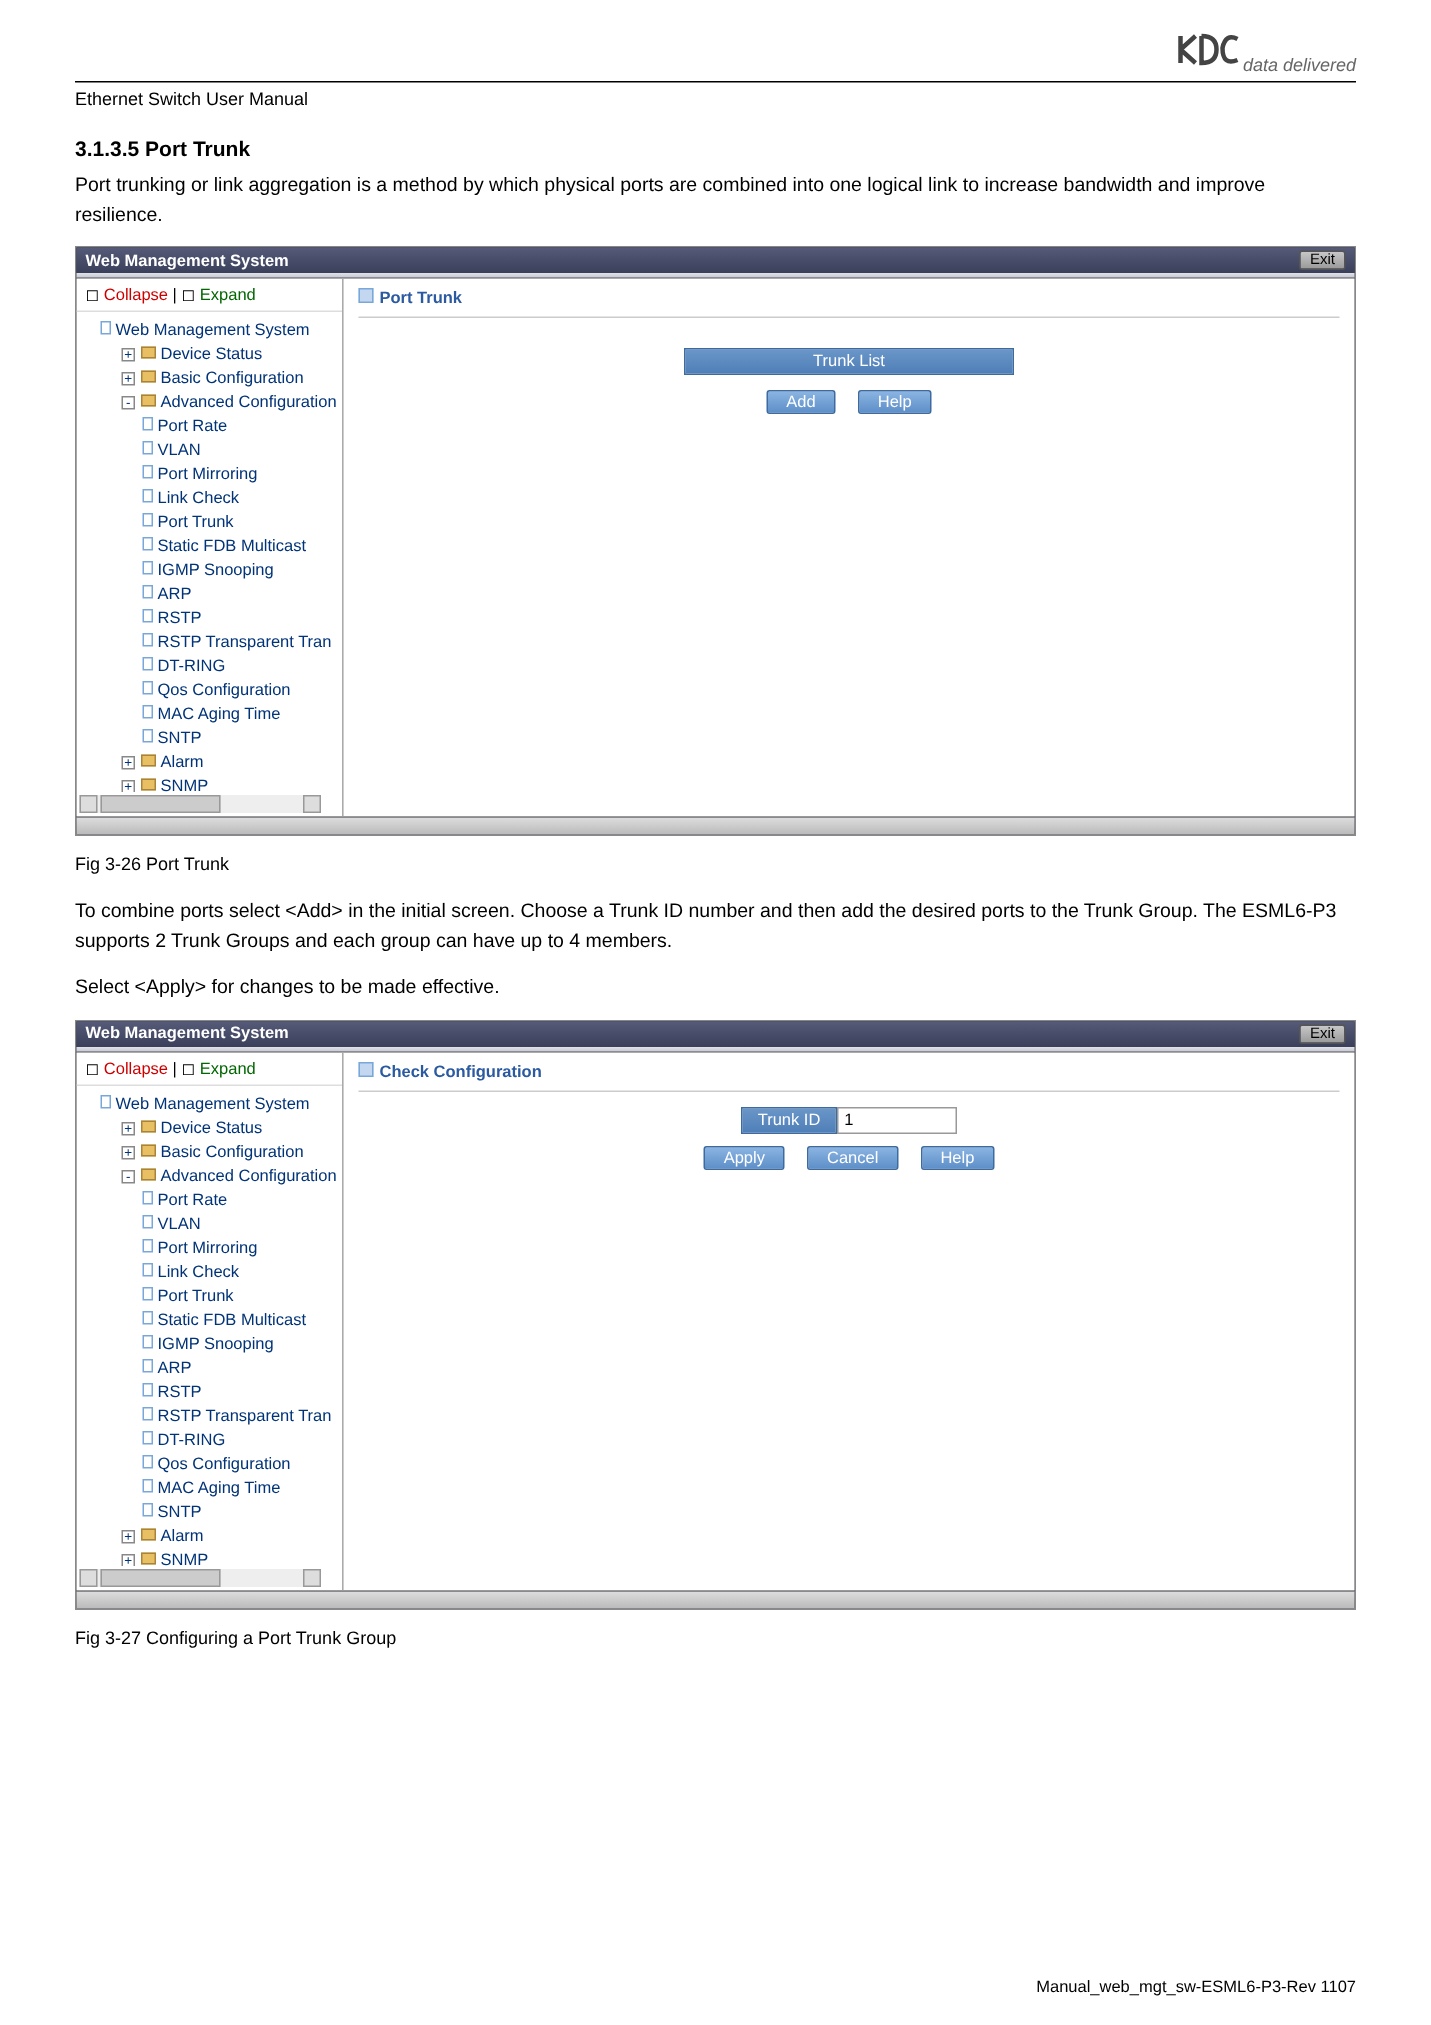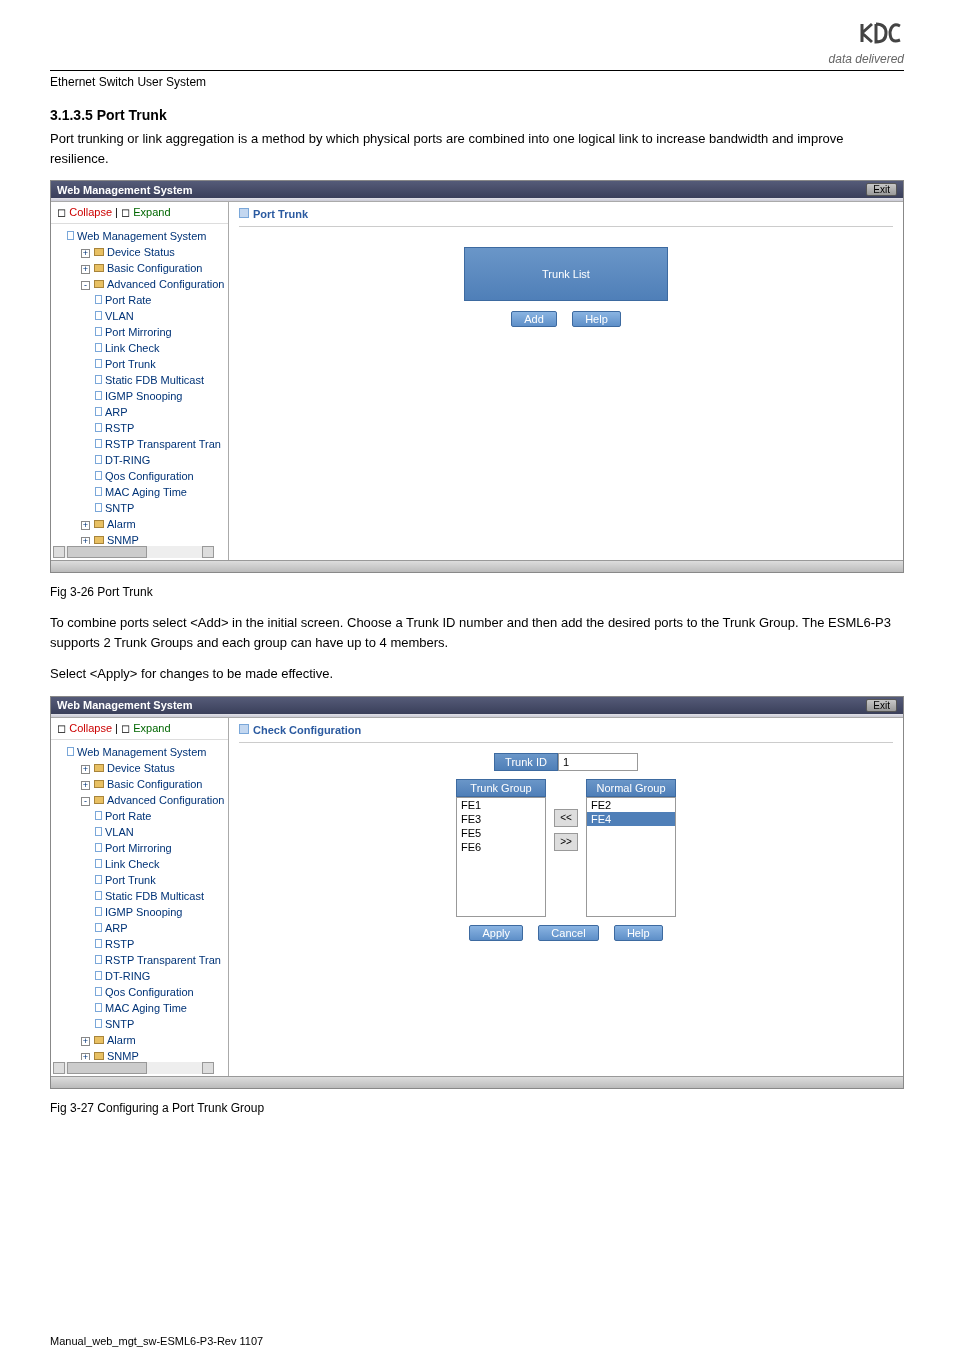--- a/index.html
+++ b/index.html
@@ -6,21 +6,21 @@
   body {
     font-family: Verdana, Arial, sans-serif;
     font-size: 12px;
     color: #000;
     background: #fff;
     width: 954px;
     margin: 0 auto;
     padding: 20px 50px 40px 50px;
   }
   .logo-row { display: flex; justify-content: flex-end; margin-bottom: 4px; }
-  .logo { display: flex; flex-direction: column; align-items: flex-end; }
+  .logo { display: flex; flex-direction: row; align-items: flex-end; }
   .logo-mark { display: flex; align-items: center; gap: 4px; }
   .logo-text { font-style: italic; color: #666; font-size: 12px; margin-top: 2px; }
   .hr-line { border-top: 1px solid #000; margin-bottom: 4px; }
   .doc-header { font-size: 12px; margin-bottom: 18px; }
   .section-title { font-size: 14px; font-weight: bold; margin-bottom: 6px; }
   .para { font-size: 13px; line-height: 1.5; margin-bottom: 12px; }
   .caption { font-size: 12px; margin: 12px 0 14px 0; }
 
   .app-shell {
     border: 1px solid #888;
@@ -64,21 +64,21 @@
   .scroll-fake .thumb { position:absolute; left:14px; width:80px; height:12px; background:#ccc; border:1px solid #999; }
 
   .content { flex:1; background:#fff; position:relative; }
   .content-title { color:#2b5aa0; font-weight:bold; font-size:11px; padding:6px 10px; }
   .content-title .ticon { display:inline-block; width:10px; height:10px; background:#c3d7f0; border:1px solid #7aa7d9; margin-right:4px; }
   .content-hr { border-top:1px solid #ccc; margin:0 10px 10px 10px; }
 
   .panel-center { display:flex; flex-direction:column; align-items:center; gap:10px; margin-top:20px; }
   .trunk-list-head {
     background: linear-gradient(#6a96c8,#4f7fb8); color:#fff; font-size:11px;
-    width: 204px; text-align:center; padding:20px 0; border:1px solid #3d6aa0;
+    width: 220px; text-align:center; padding:2px 0; border:1px solid #3d6aa0;
   }
   .btn {
     display:inline-block; background: linear-gradient(#8ab4e2,#5e8fc8);
     color:#fff; border:1px solid #3d6aa0; font-size:11px;
     padding:1px 12px; cursor:pointer; border-radius:2px; margin:0 6px;
   }
 
   .trunk-form { display:flex; flex-direction:column; align-items:center; gap:8px; margin-top:10px; }
   .trunk-id-row { display:flex; align-items:center; gap:0; }
   .trunk-id-label { background: linear-gradient(#6a96c8,#4f7fb8); color:#fff; font-size:11px; padding:2px 10px; border:1px solid #3d6aa0; }
@@ -87,40 +87,40 @@
   .group-col { display:flex; flex-direction:column; align-items:stretch; }
   .group-head { background: linear-gradient(#6a96c8,#4f7fb8); color:#fff; font-size:11px; padding:2px 8px; border:1px solid #3d6aa0; text-align:center; }
   .listbox { border:1px solid #999; width:90px; height:120px; overflow:hidden; font-size:11px; background:#fff; }
   .listbox .opt { padding:1px 4px; }
   .listbox .opt.sel { background:#4f7fb8; color:#fff; }
   .move-col { display:flex; flex-direction:column; gap:6px; justify-content:center; padding-top:30px; }
   .move-btn { width:24px; height:18px; background:#ddd; border:1px solid #999; font-size:10px; text-align:center; line-height:16px; cursor:pointer; }
 
   .bottom-scroll { height: 12px; background: linear-gradient(#ddd,#bbb); border-top:1px solid #999; }
 
-  .footer { margin-top: 220px; font-size: 11px; }
+  .footer { margin-top: 220px; font-size: 11px; text-align: right; }
 </style>
 </head>
 <body>
 
 <div class="logo-row">
   <div class="logo">
     <div class="logo-mark">
       <svg width="46" height="30" viewBox="0 0 46 30">
         <rect x="0" y="0" width="46" height="30" fill="none"></rect>
         <path d="M4 4 L4 22 M4 13 L14 4 M4 13 L14 22" stroke="#444" stroke-width="3" fill="none"></path>
         <path d="M18 4 L18 22 Q28 22 28 13 Q28 4 18 4" stroke="#444" stroke-width="3" fill="none" transform="translate(0,0)"></path>
         <path d="M42 6 Q34 2 32 12 Q32 24 42 20" stroke="#444" stroke-width="3" fill="none"></path>
       </svg>
     </div>
     <div class="logo-text">data delivered</div>
   </div>
 </div>
 <div class="hr-line"></div>
-<div class="doc-header">Ethernet Switch User System</div>
+<div class="doc-header">Ethernet Switch User Manual</div>
 
 <div class="section-title">3.1.3.5 Port Trunk</div>
 <div class="para">Port trunking or link aggregation is a method by which physical ports are combined into one logical link to increase bandwidth and improve resilience.</div>
 
 <div class="app-shell">
   <div class="titlebar">
     <span>Web Management System</span>
     <button class="exit-btn">Exit</button>
   </div>
   <div class="sep-bar"></div>
@@ -225,42 +225,20 @@
       </div>
     </div>
     <div class="content">
       <div class="content-title"><span class="ticon"></span><span>Check Configuration</span></div>
       <div class="content-hr"></div>
       <div class="trunk-form">
         <div class="trunk-id-row">
           <div class="trunk-id-label">Trunk ID</div>
           <input class="trunk-id-input" value="1" style="">
         </div>
-        <div class="groups-row">
-          <div class="group-col">
-            <div class="group-head">Trunk Group</div>
-            <div class="listbox" id="trunk-group-list">
-                <div class="opt">FE1</div>
-                <div class="opt">FE3</div>
-                <div class="opt">FE5</div>
-                <div class="opt">FE6</div>
-              </div>
-          </div>
-          <div class="move-col">
-            <div class="move-btn">&lt;&lt;</div>
-            <div class="move-btn">&gt;&gt;</div>
-          </div>
-          <div class="group-col">
-            <div class="group-head">Normal Group</div>
-            <div class="listbox" id="normal-group-list">
-                <div class="opt">FE2</div>
-                <div class="opt sel">FE4</div>
-              </div>
-          </div>
-        </div>
         <div>
           <span class="btn">Apply</span>
           <span class="btn">Cancel</span>
           <span class="btn">Help</span>
         </div>
       </div>
     </div>
   </div>
   <div class="bottom-scroll"></div>
 </div>

